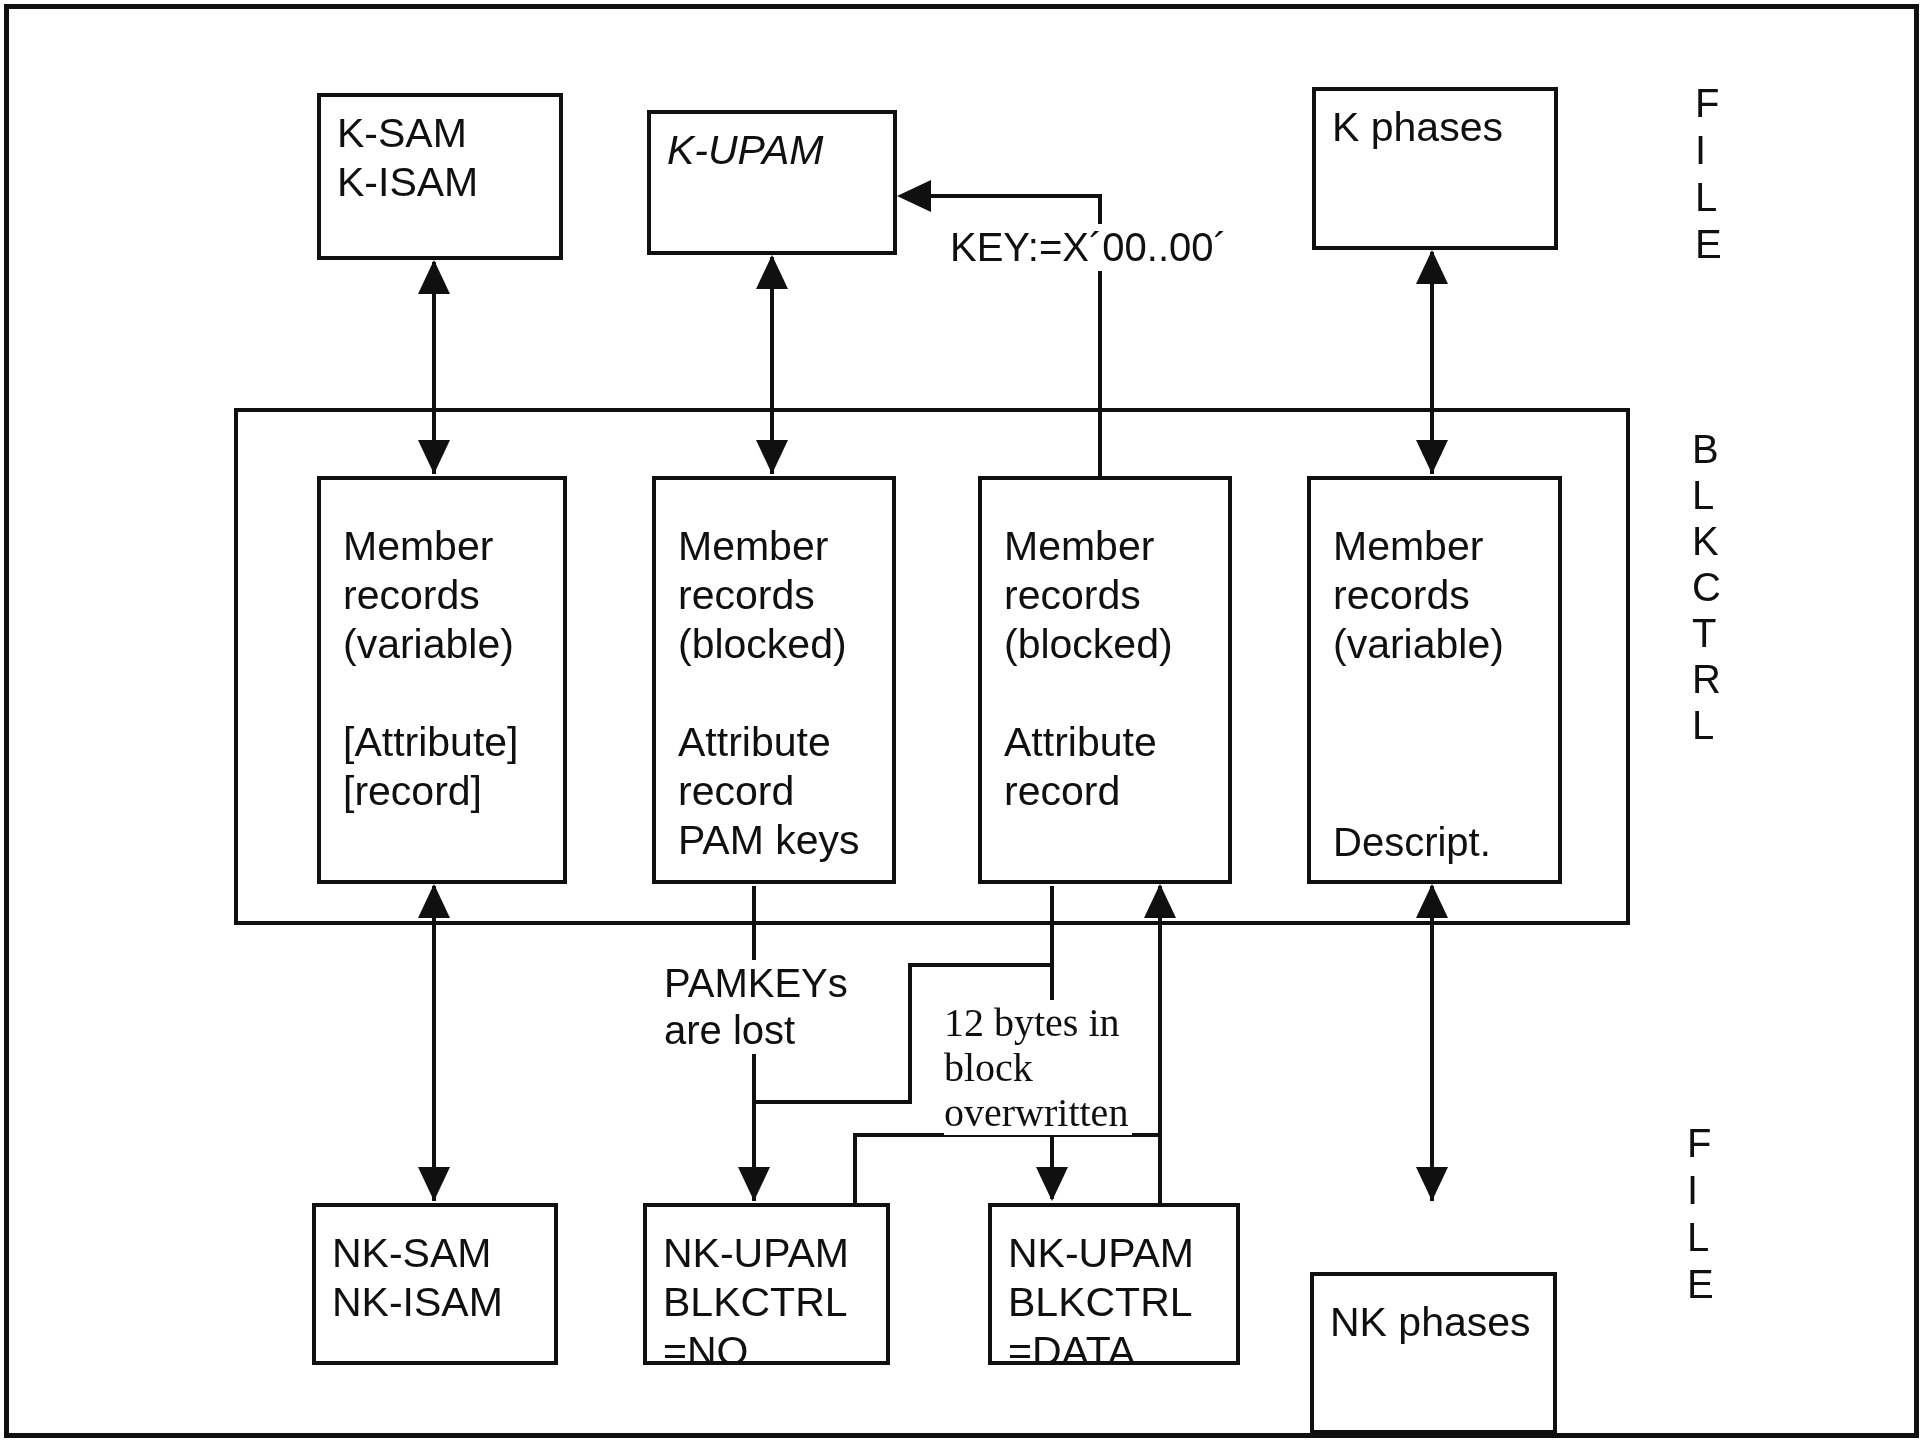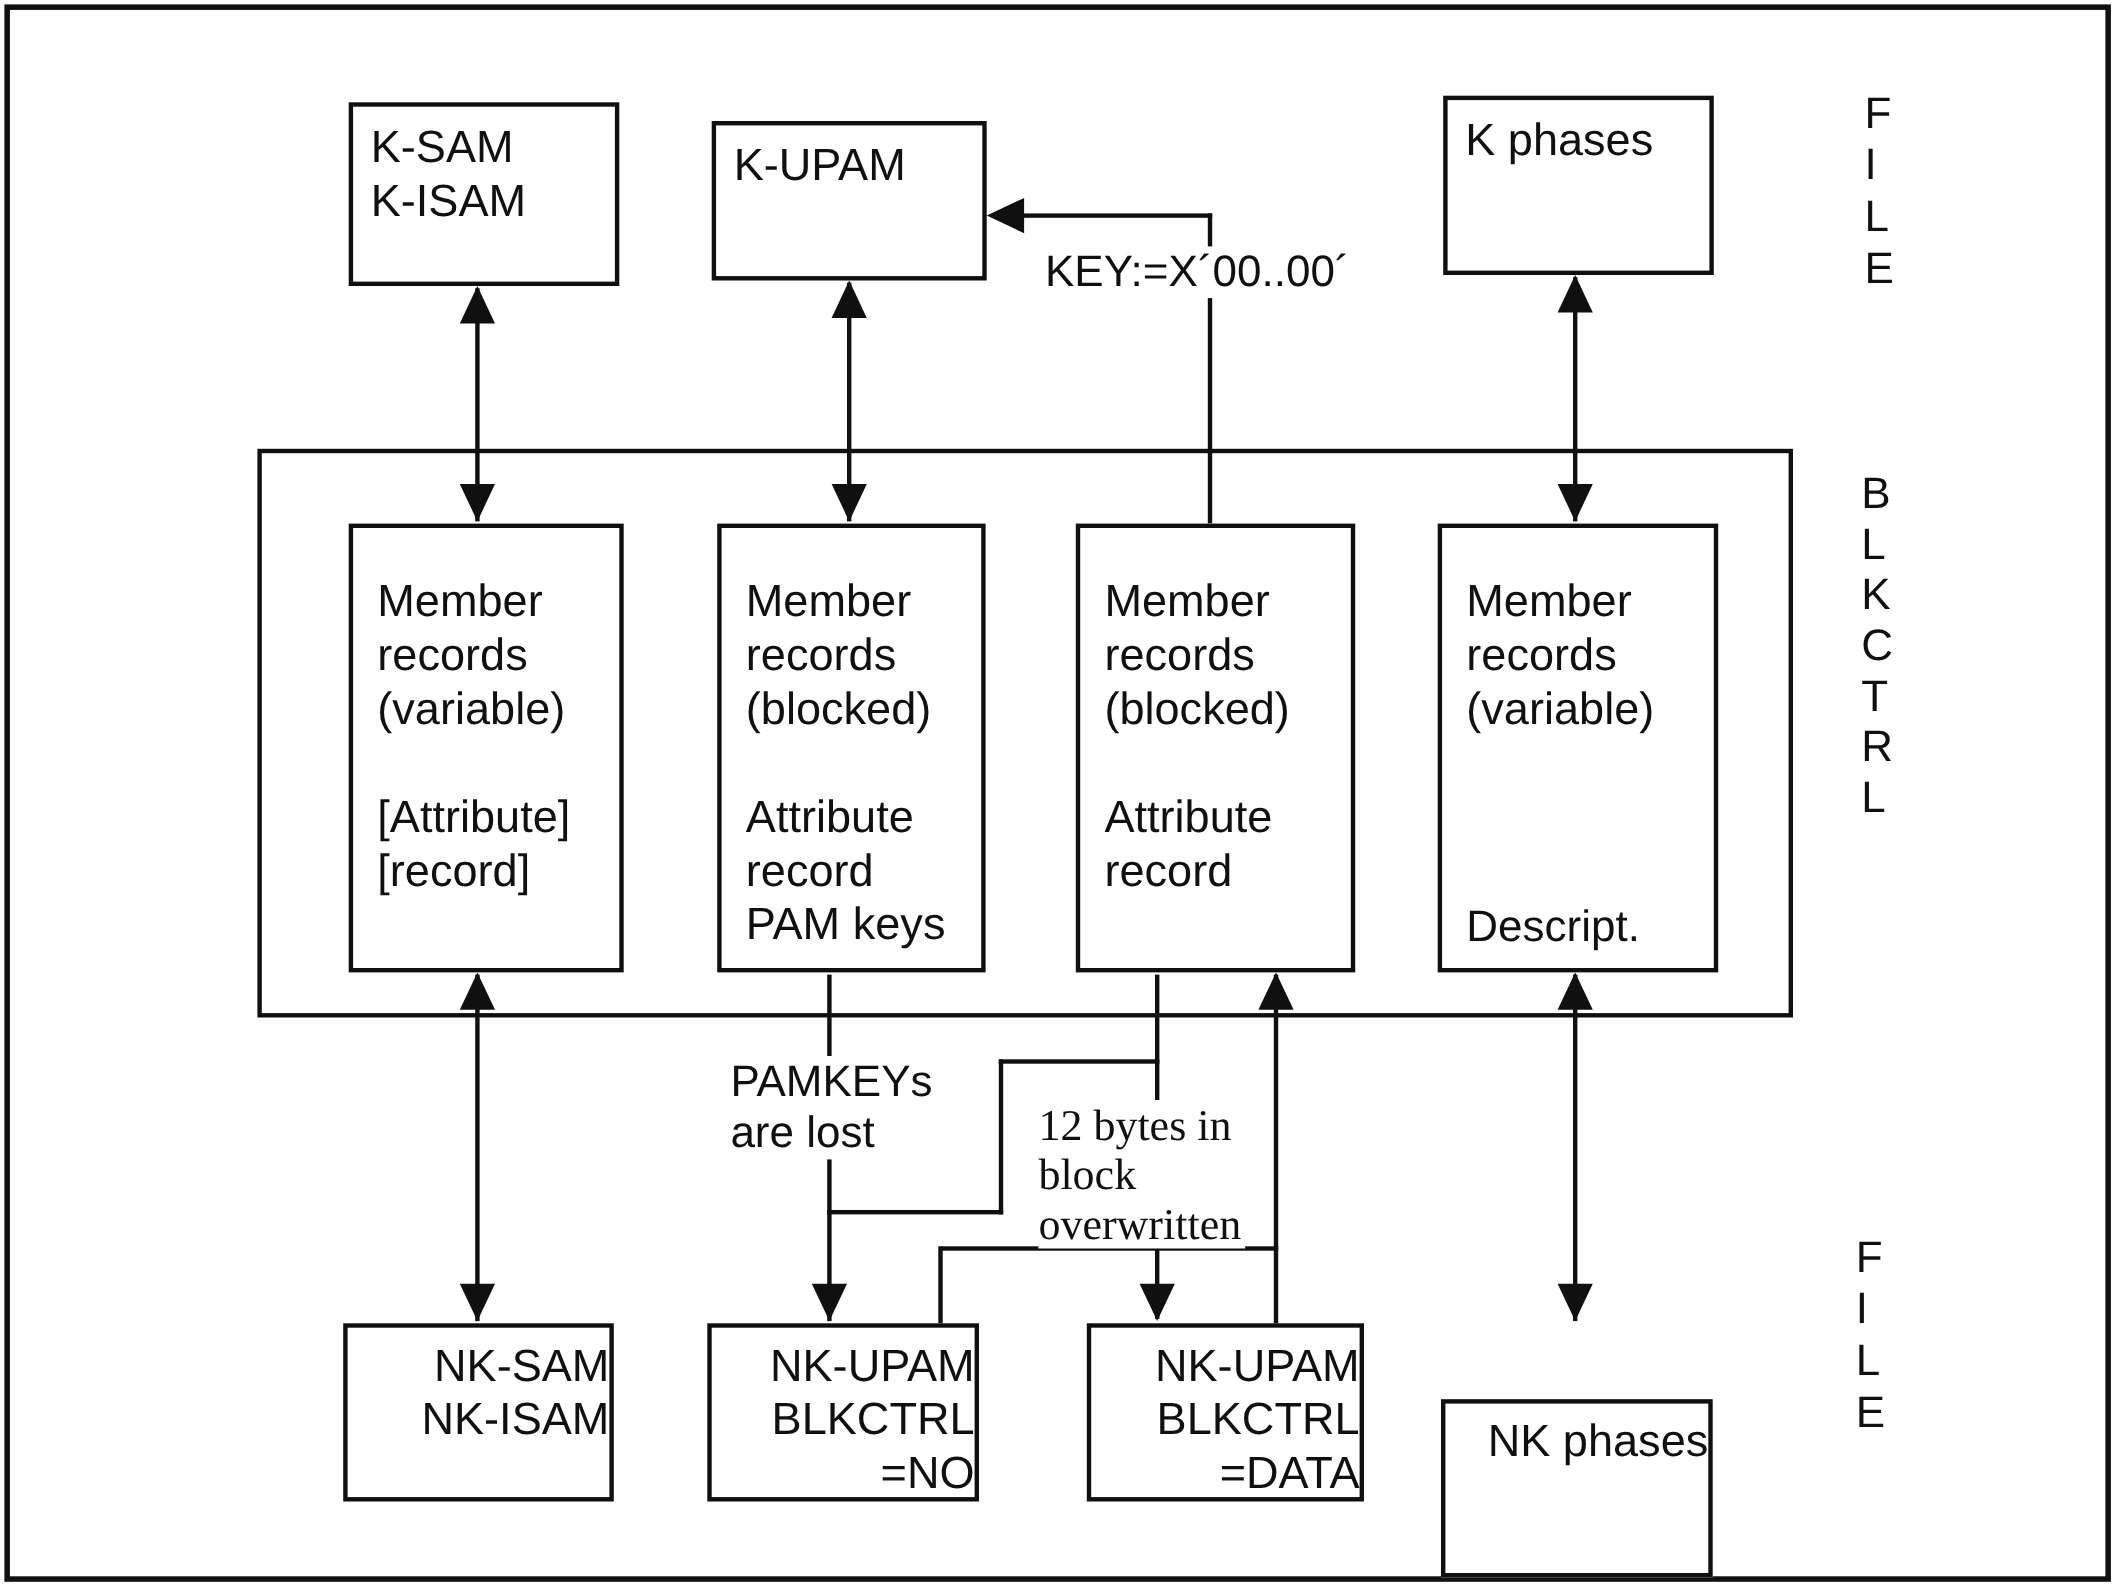--- a/index.html
+++ b/index.html
@@ -18,21 +18,21 @@
   .box{
     position:absolute;border:4px solid #101010;box-sizing:border-box;
     background:#ffffff;z-index:3;
   }
   .box .lbl{
     white-space:pre-line;
     font-size:41px;line-height:49px;
   }
   .toplbl{padding:12px 0 0 16px;font-size:42px;line-height:46px;}
   .liblbl{padding:42px 0 0 22px;font-size:41px;line-height:51px;}
-  .botlbl{padding:10px 0 0 16px;font-size:42px;line-height:49px;text-align:right;}
+  .botlbl{padding:22px 0 0 16px;font-size:42px;line-height:49px;}
   .anchor-bottom{
     position:absolute;left:22px;bottom:12px;font-size:40px;line-height:51px;
   }
   .libraryRect{
     position:absolute;left:234px;top:408px;width:1396px;height:517px;
     border:4px solid #101010;box-sizing:border-box;z-index:1;
   }
   .vlabel{
     position:absolute;z-index:4;
     width:30px;word-break:break-all;
@@ -57,21 +57,21 @@
 </head>
 <body>
 
 <div id="stage">
   <div id="frame"></div>
 
   <div class="box" style="left:317px;top:93px;width:246px;height:167px;">
     <div class="lbl toplbl">K-SAM
 K-ISAM</div>
   </div>
-  <div class="box" style="left:647px;top:110px;width:250px;height:145px;">
+  <div class="box" style="left:647px;top:110px;width:250px;height:145px;font-style:italic;">
     <div class="lbl toplbl">K-UPAM</div>
   </div>
   <div class="box" style="left:1312px;top:87px;width:246px;height:163px;">
     <div class="lbl toplbl">K phases</div>
   </div>
 
   <div class="vlabel" style="left:1695px;top:80px;">FILE</div>
 
   <div class="libraryRect"></div>
   <div class="vlabel" style="left:1692px;top:426px;line-height:46px;">BLKCTRL</div>

